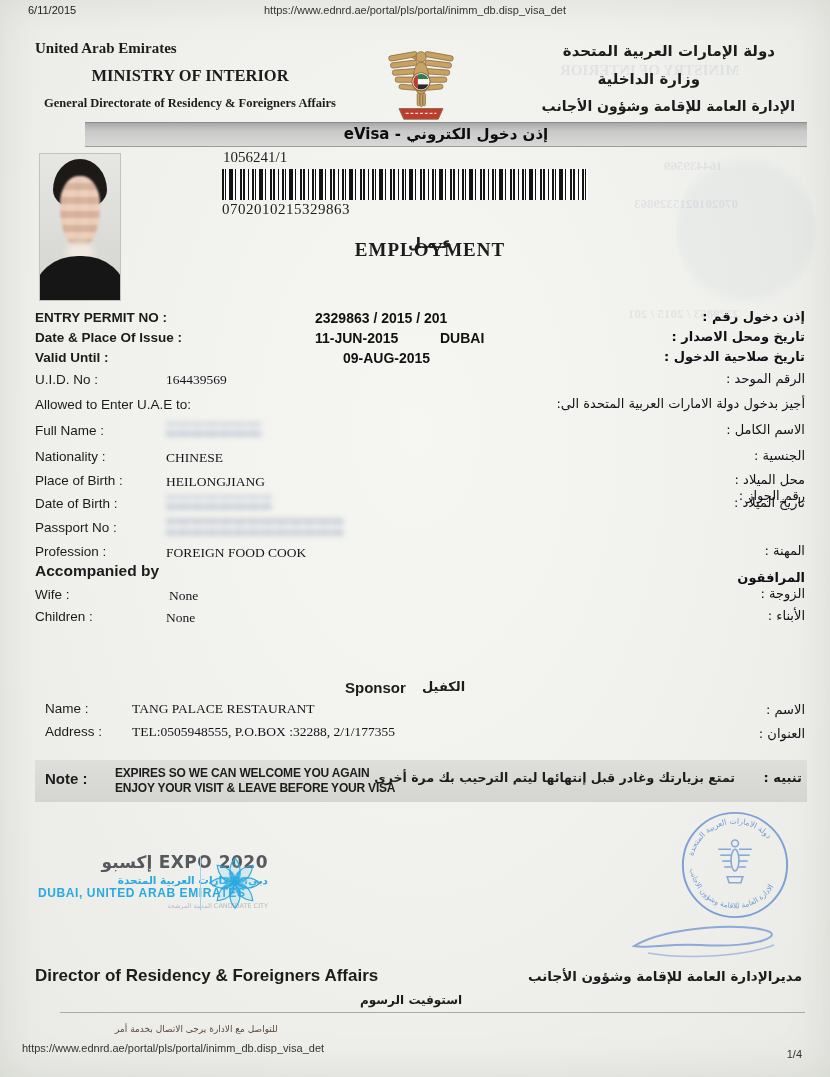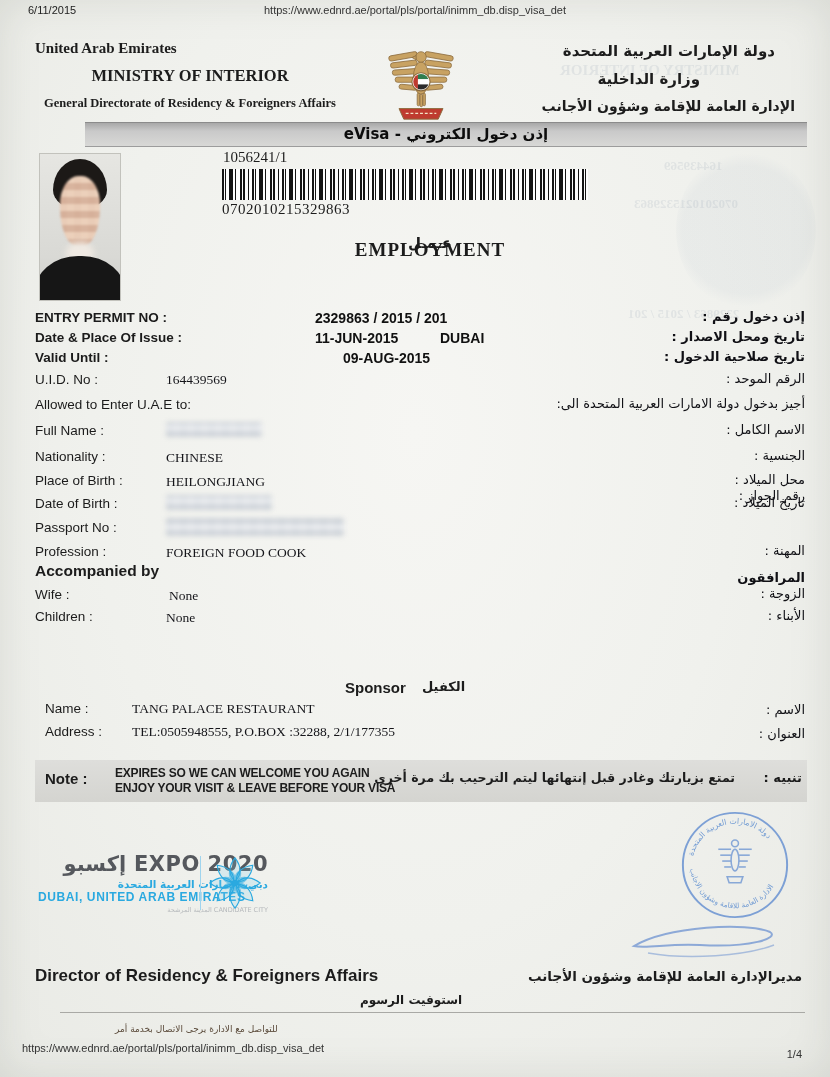--- a/index.html
+++ b/index.html
@@ -199,21 +199,21 @@
   <div class="abs notebar" style="left:35px;right:23px;top:760px;height:42px;"></div>
   <div class="abs sans b" style="left:45px;top:770px;font-size:15px;">Note :</div>
   <div class="abs sans b" style="left:115px;top:766px;font-size:12px;letter-spacing:-.2px;line-height:1.25;">
     <div>EXPIRES SO WE CAN WELCOME YOU AGAIN</div>
     <div>ENJOY YOUR VISIT &amp; LEAVE BEFORE YOUR VISA</div>
   </div>
   <div class="abs ar b nw" style="right:28px;top:770px;font-size:13px;">تنبيه :</div>
   <div class="abs ar b nw" style="right:95px;top:770px;font-size:12.5px;">تمتع بزيارتك وغادر قبل إنتهائها ليتم الترحيب بك مرة أخرى</div>
 
   <div class="abs" style="left:38px;top:852px;width:230px;height:66px;">
-    <div class="ar b nw" style="font-size:21px;color:#55585d;letter-spacing:.5px;">EXPO 2020 إكسبو</div>
+    <div class="ar b nw" style="font-size:17px;color:#55585d;letter-spacing:.5px;">EXPO 2020 إكسبو</div>
     <div class="ar b nw" style="font-size:10.5px;color:#2aa9e0;margin-top:2px;">دبي، الإمارات العربية المتحدة</div>
     <div class="sans b nw" style="font-size:12px;color:#2aa9e0;letter-spacing:.6px;margin-top:0;">DUBAI, UNITED ARAB EMIRATES</div>
     <div class="ar nw" style="font-size:6.5px;color:#b6b9bc;margin-top:2px;">CANDIDATE CITY  المدينة المرشحة</div>
   </div>
   <div class="abs" style="left:200px;top:856px;width:1px;height:54px;background:#9fd4ee;"></div>
   <div class="abs" style="left:206px;top:854px;width:58px;height:58px;">
     <svg width="58" height="58" viewBox="0 0 60 60">
       <g transform="translate(30,30)">
         <g fill="#7fcdea" fill-opacity=".22" stroke="#2aa9e0" stroke-width="1.2">
           <path d="M0,-26 C7,-17 7,-8 0,-2 C-7,-8 -7,-17 0,-26 Z"></path>

